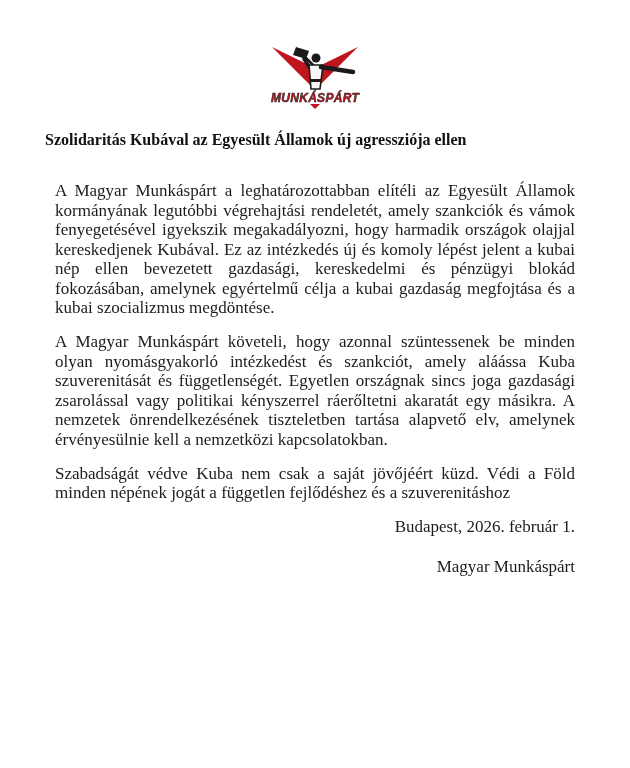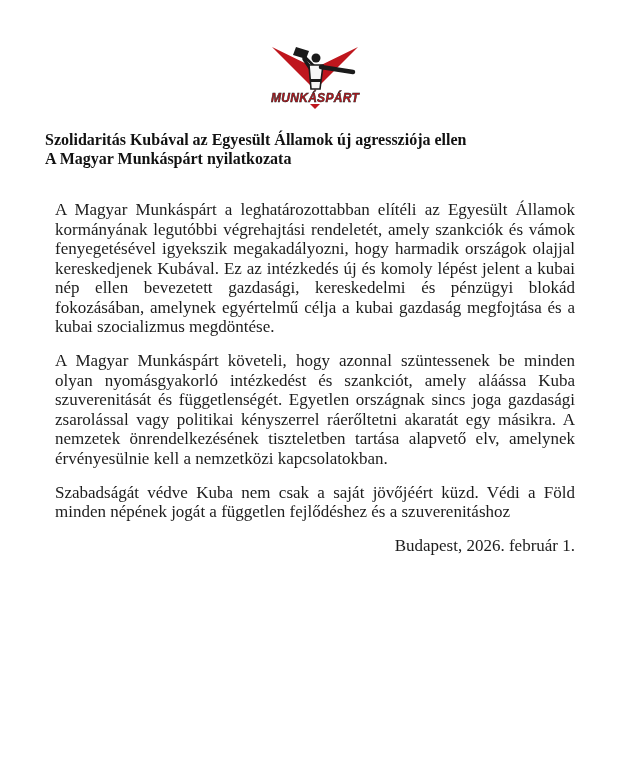--- a/index.html
+++ b/index.html
@@ -42,22 +42,22 @@
     text-align: justify;
     margin-bottom: 14.5px;
   }
 
   .dateline {
     text-align: right;
     margin-top: 0;
   }
 
   .signature {
-    text-align: left;
-    margin-top: 28px;
+    text-align: right;
+    margin-top: 20px;
   }
 </style>
 </head>
 <body>
 
 <div class="page">
 
   <div class="logo-wrap">
     <svg class="logo-svg" viewBox="0 0 110 66" xmlns="http://www.w3.org/2000/svg">
 
@@ -81,21 +81,20 @@
       </g>
 
       <text x="55" y="58" text-anchor="middle" font-family="Liberation Sans, sans-serif" font-size="12" font-weight="bold" font-style="italic" letter-spacing="0.3" fill="#bf161d" stroke="#1b1b1b" stroke-width="0.5">MUNKÁSPÁRT</text>
 
       <polygon points="50,60 60,60 55,65" fill="#bf161d"></polygon>
     </svg>
   </div>
 
   <div class="title-block">
     <div>Szolidaritás Kubával az Egyesült Államok új agressziója ellen</div>
-    <div>A Magyar Munkáspárt nyilatkozata</div>
   </div>
 
   <div class="content">
     <p class="para">A Magyar Munkáspárt a leghatározottabban elítéli az Egyesült Államok kormányának legutóbbi végrehajtási rendeletét, amely szankciók és vámok fenyegetésével igyekszik megakadályozni, hogy harmadik országok olajjal kereskedjenek Kubával. Ez az intézkedés új és komoly lépést jelent a kubai nép ellen bevezetett gazdasági, kereskedelmi és pénzügyi blokád fokozásában, amelynek egyértelmű célja a kubai gazdaság megfojtása és a kubai szocializmus megdöntése.</p>
     <p class="para">A Magyar Munkáspárt követeli, hogy azonnal szüntessenek be minden olyan nyomásgyakorló intézkedést és szankciót, amely aláássa Kuba szuverenitását és függetlenségét. Egyetlen országnak sincs joga gazdasági zsarolással vagy politikai kényszerrel ráerőltetni akaratát egy másikra. A nemzetek önrendelkezésének tiszteletben tartása alapvető elv, amelynek érvényesülnie kell a nemzetközi kapcsolatokban.</p>
     <p class="para">Szabadságát védve Kuba nem csak a saját jövőjéért küzd. Védi a Föld minden népének jogát a független fejlődéshez és a szuverenitáshoz</p>
 
     <p class="dateline">Budapest, 2026. február 1.</p>
 
     <p class="signature">Magyar Munkáspárt</p>

